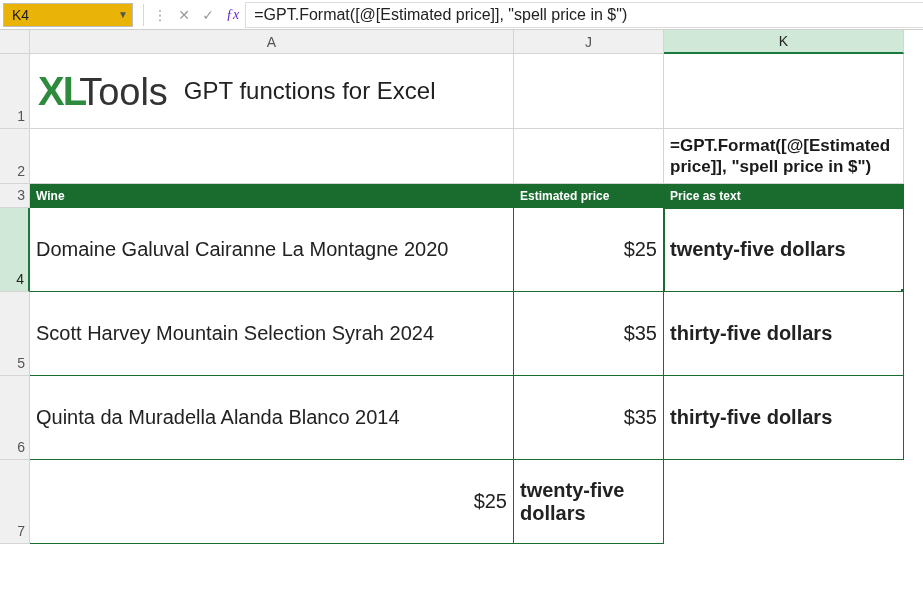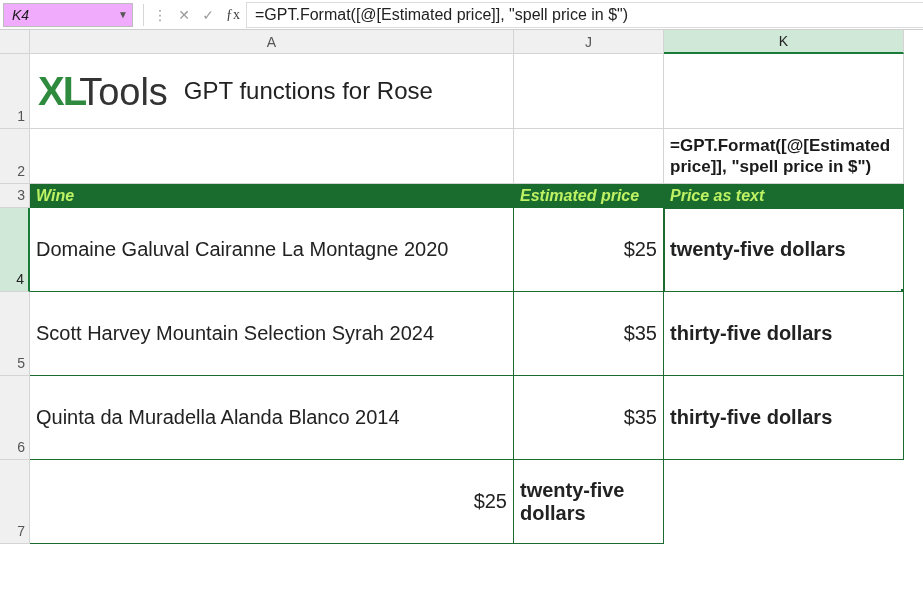--- a/index.html
+++ b/index.html
@@ -23,39 +23,39 @@
     font-size: 14px;
   }
   .name-box {
     display: flex;
     align-items: center;
     justify-content: space-between;
     width: 130px;
     height: 24px;
     margin: 3px 6px 3px 3px;
     border: 1px solid #bdbdbd;
-    background: #f0abfc;
+    background: #eab308;
     padding: 0 4px 0 8px;
-    font-style: italic;
   }
   .name-box-text { flex: 1; }
   .chev { color: #555; font-size: 10px; line-height: 1; }
   .sep-v {
     width: 1px; height: 22px; background: #d6d6d6; margin: 0 4px;
   }
   .fb-btn {
     width: 24px; height: 24px;
     display: flex; align-items: center; justify-content: center;
     color: #9a9a9a;
     font-size: 14px;
     user-select: none;
   }
   .fx-label {
+    font-style: italic;
     font-family: "Times New Roman", serif;
-    color: #404040;
+    color: #6d28d9;
     padding: 0 6px;
   }
   .formula-input {
     flex: 1;
     height: 26px;
     padding: 0 8px;
     border: 1px solid #dcdcdc;
     border-right: none;
     display: flex;
     align-items: center;
@@ -147,26 +147,25 @@
     font-weight: 700;
     color: #1a1a1a;
     line-height: 1.25;
     white-space: normal;
     padding: 4px 6px;
   }
 
   
   .tbl-header {
     background: #1a6b2e;
-    color: #bef264;
+    color: #ffffff;
     font-weight: 700;
-    font-size: 16px;
+    font-size: 12px;
     border-right: 1px solid #1a6b2e;
     border-bottom: 1px solid #1a6b2e;
-    font-style: italic;
   }
 
   
   .tbl-cell {
     border-right: 1px solid #1a6b2e;
     border-bottom: 1px solid #1a6b2e;
     font-size: 20px;
     color: #222;
   }
   .tbl-cell.col-j { justify-content: flex-end; }
@@ -215,21 +214,21 @@
   <div class="corner"></div>
   <div class="col-header">A</div>
   <div class="col-header">J</div>
   <div class="col-header selected">K</div>
 
   <div class="row-header r1">1</div>
   <div class="cell r1 logo-cell">
     <span>
       <span class="xl-mark">XL</span><span class="tools-mark">Tools</span>
     </span>
-    <span class="logo-sub">GPT functions for Rose</span>
+    <span class="logo-sub">GPT functions for Excel</span>
   </div>
   <div class="cell r1"></div>
   <div class="cell r1"></div>
 
   <div class="row-header r2">2</div>
   <div class="cell r2"></div>
   <div class="cell r2"></div>
   <div class="cell r2 formula-overflow">
     <span>=GPT.Format([@[Estimated price]], "spell price in $")</span>
   </div>

